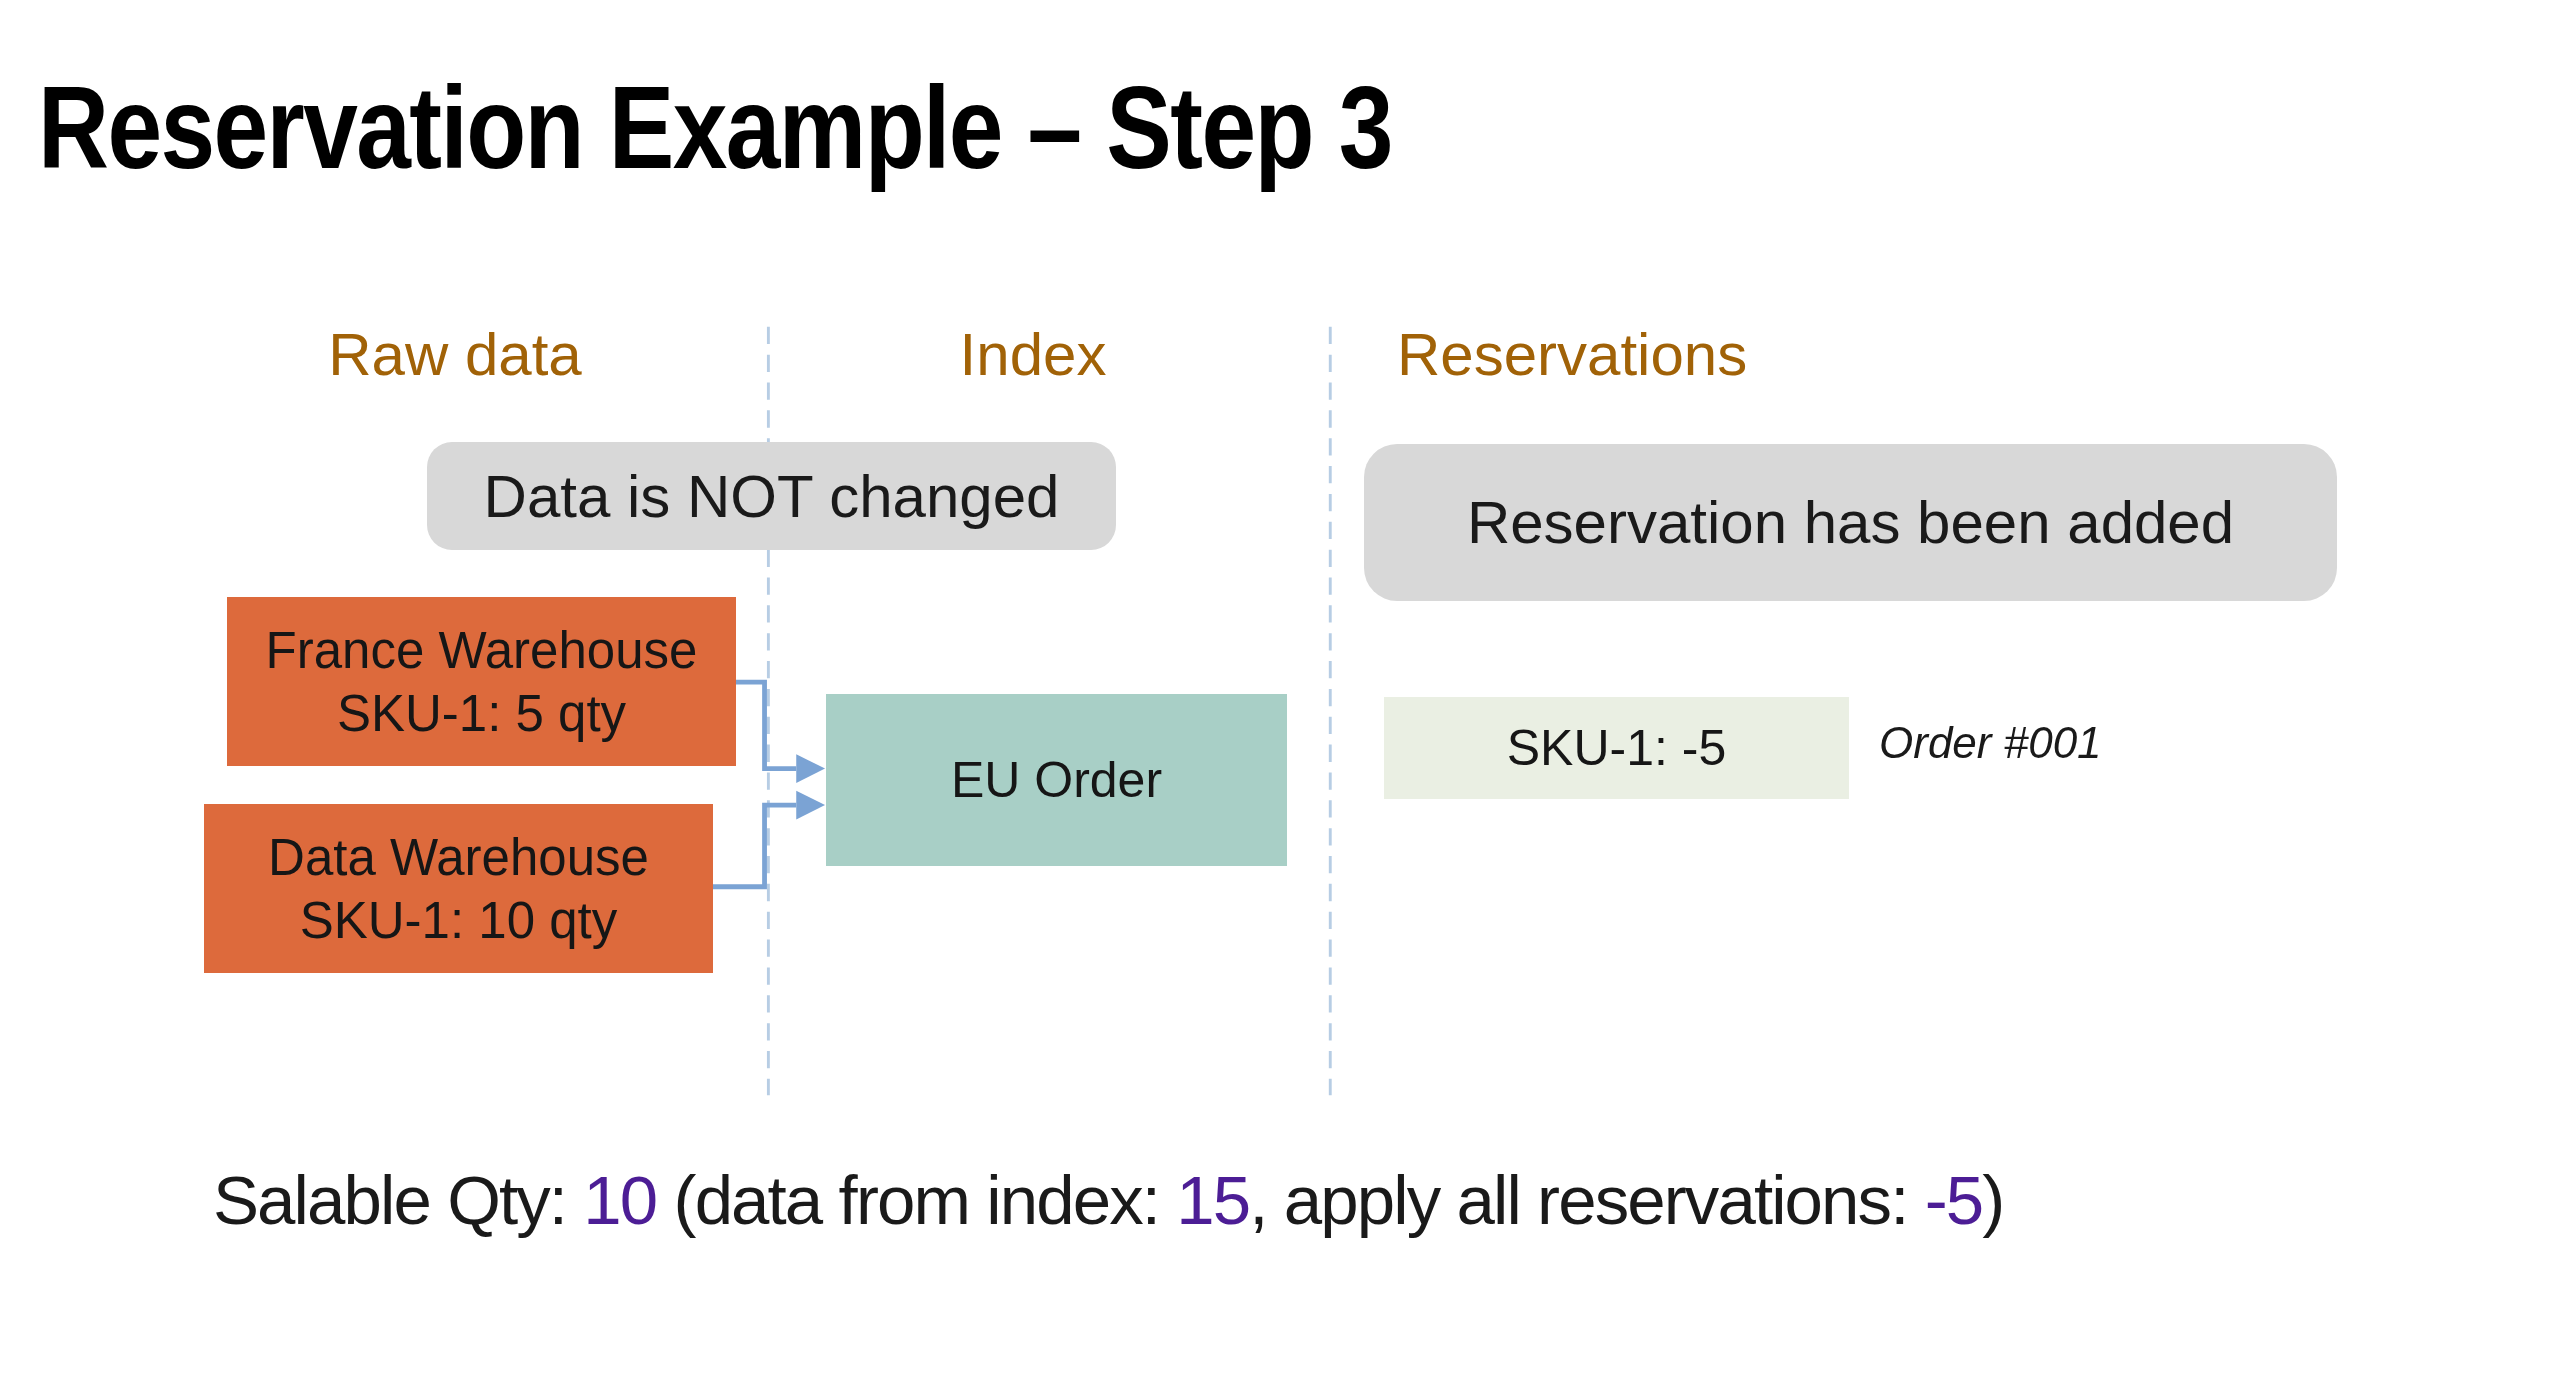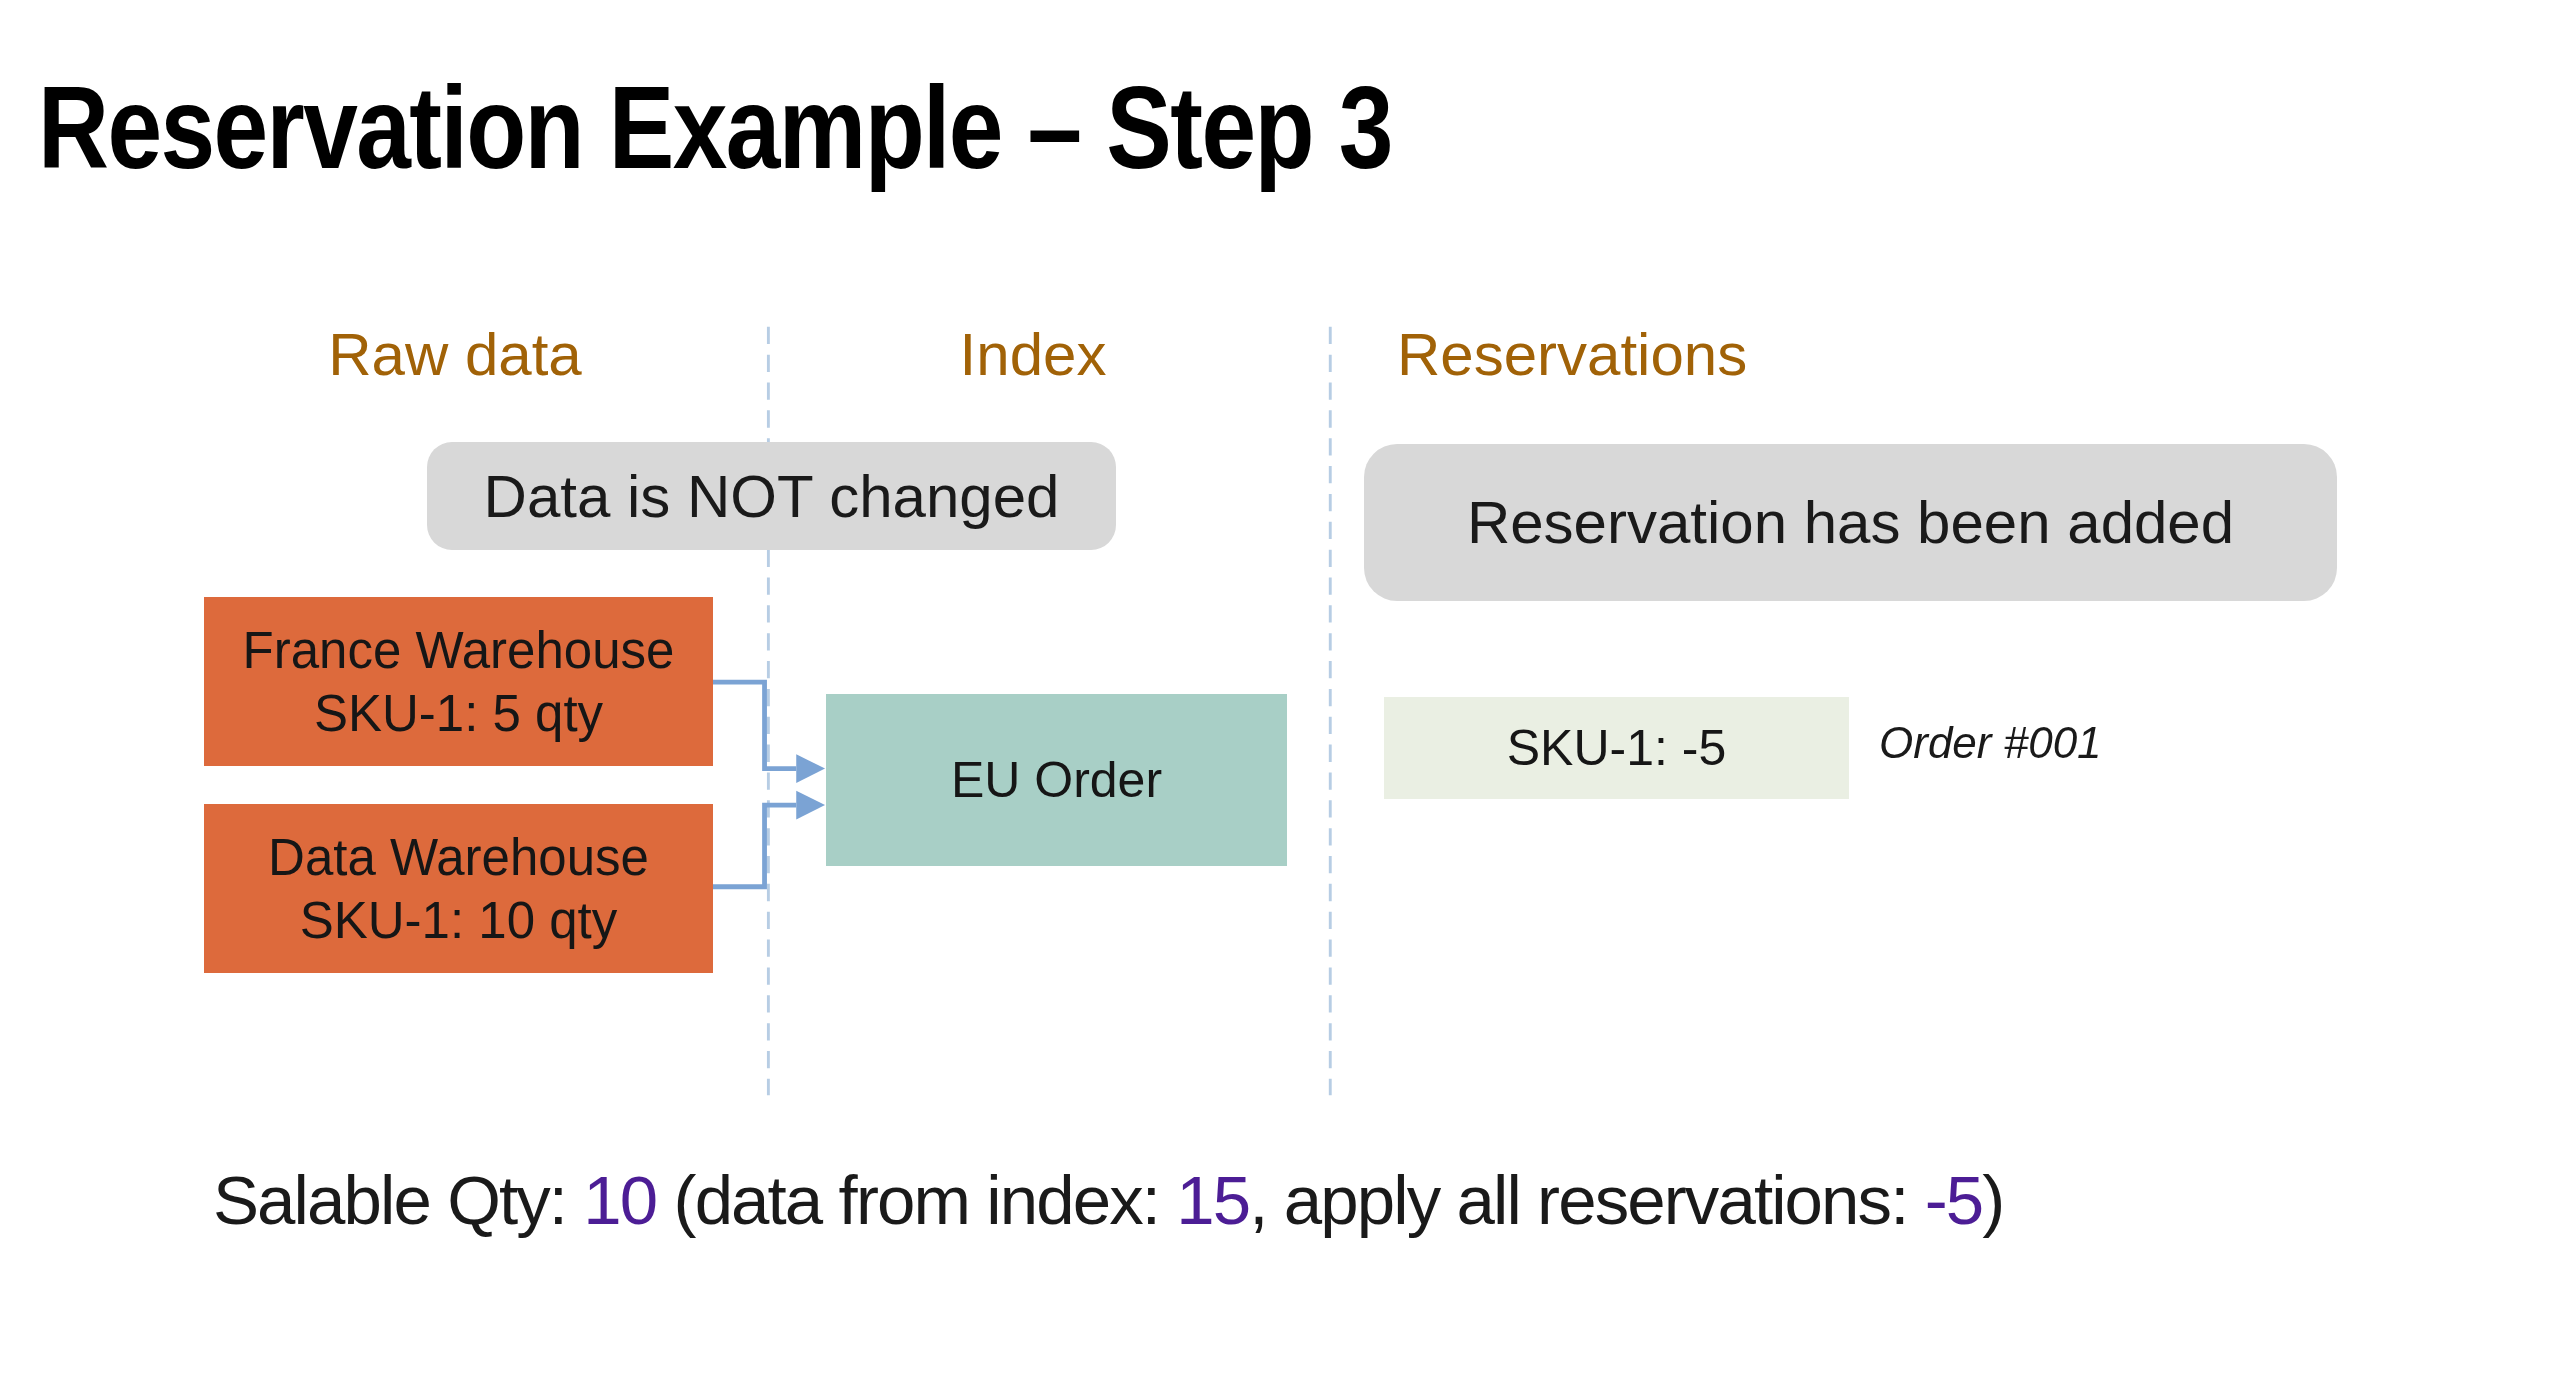--- a/index.html
+++ b/index.html
@@ -81,21 +81,21 @@
   .box .ln { display: block; white-space: nowrap; }
 
   .warehouse {
     left: 204px;
     width: 509px;
     height: 169px;
     background: #dd6a3c;
     font-size: 51px;
     line-height: 63px;
   }
-  .warehouse.france { top: 597px; }
+  .warehouse.france { top: 597px; margin-left: 23px; }
   .warehouse.italy  { top: 804px; }
 
   .index-box {
     left: 826px; top: 694px;
     width: 461px; height: 172px;
     background: #a8cfc6;
     font-size: 50px;
     line-height: 61px;
   }
 

